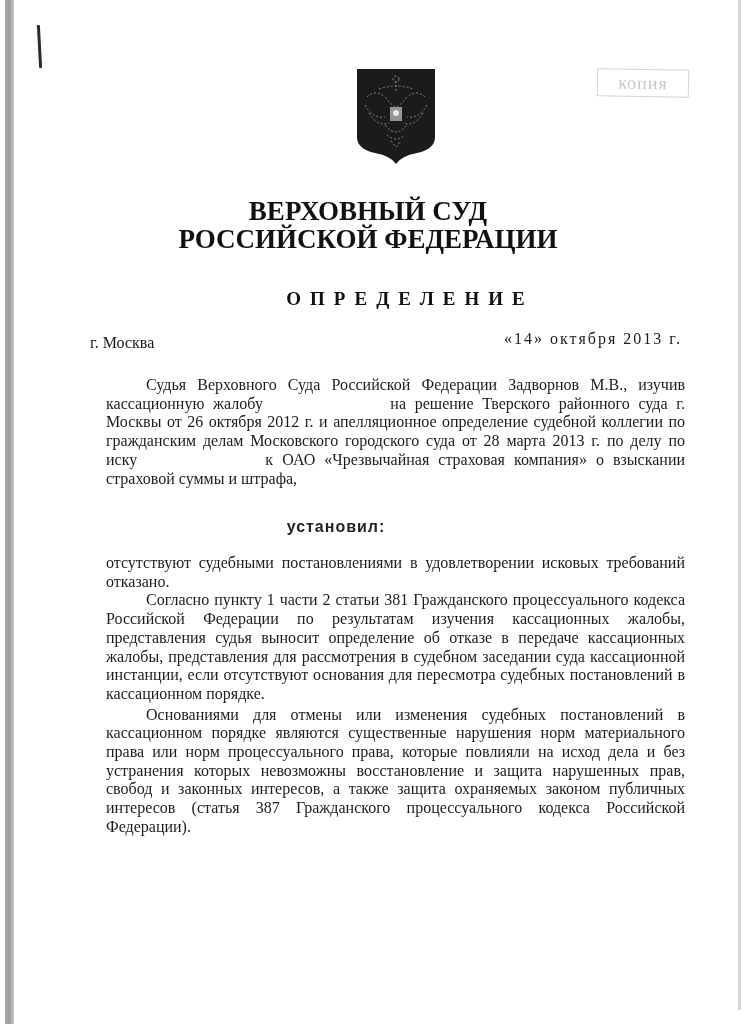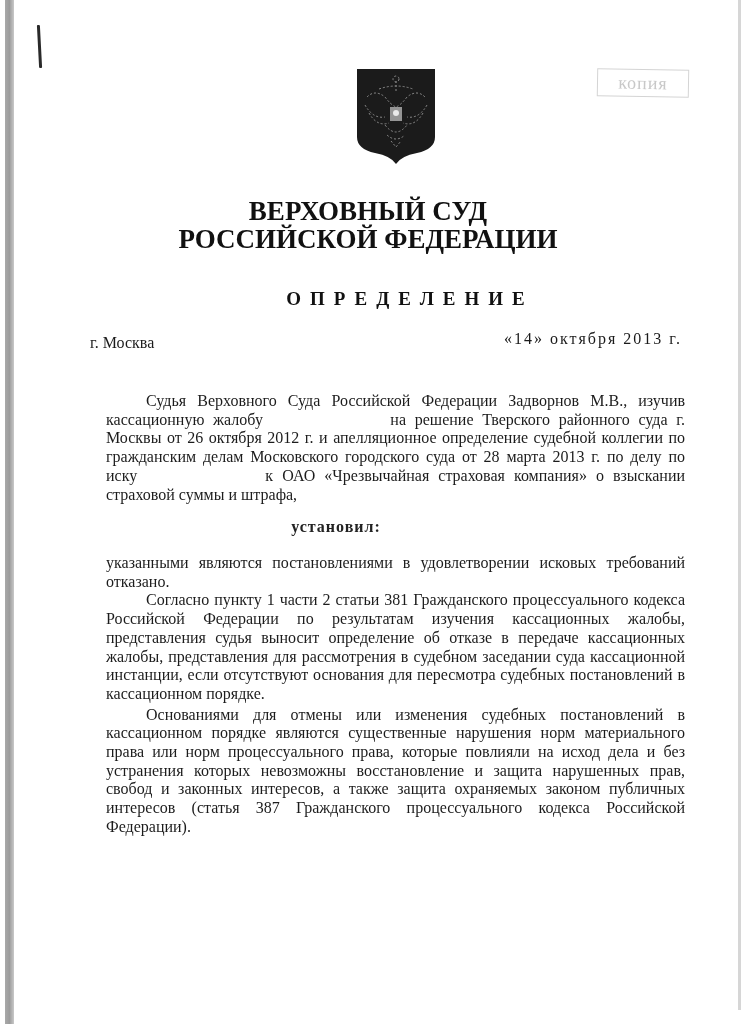--- a/index.html
+++ b/index.html
@@ -41,25 +41,25 @@
     font-weight: bold; font-size: 19px; letter-spacing: 9px; color: #111; margin-left: 38px;
   }
   .place { position: absolute; left: 90px; top: 334px; font-size: 16px; }
   .date  { position: absolute; right: 62px; top: 330px; font-size: 16px; letter-spacing: 2px; margin-left: 28px; }
   .body-text {
     position: absolute; left: 106px; width: 579px;
     font-size: 16px; line-height: 18.7px; text-align: justify; color: #1c1c1c;
   }
   .body-text p { margin: 0; }
   .indent { text-indent: 40px; }
-  .p1 { top: 392px; }
+  .p1 { top: 376px; }
   .ust {
     position: absolute; top: 518px; left: 0; width: 672px; text-align: center;
     font-weight: bold; font-size: 16px; letter-spacing: 1px; color: #222;
-    font-family: Liberation Serif, serif;
+    font-family: Liberation Sans, sans-serif;
   }
   .p2 { top: 554px; }
   .gap { display: inline-block; }
 </style>
 </head>
 <body>
 
 <div class="scan-edge-left"></div>
 <div class="scan-edge-right"></div>
 <div class="pen-mark"></div>
@@ -101,16 +101,16 @@
     <span class="gap" style="width:110px"></span>
     <span>на решение Тверского районного суда г. Москвы от 26 октября 2012 г. и апелляционное определение судебной коллегии по гражданским делам Московского городского суда от 28 марта 2013 г. по делу по иску</span>
     <span class="gap" style="width:110px"></span>
     <span>к ОАО «Чрезвычайная страховая компания» о взыскании страховой суммы и штрафа,</span>
   </p>
 </div>
 
 <div class="ust">установил:</div>
 
 <div class="body-text p2">
-  <p>указанными являются постановлениями в удовлетворении исковых требований отказано.</p>
+  <p>отсутствуют судебными постановлениями в удовлетворении исковых требований отказано.</p>
   <p class="indent">Согласно пункту 1 части 2 статьи 381 Гражданского процессуального кодекса Российской Федерации по результатам изучения кассационных жалобы, представления судья выносит определение об отказе в передаче кассационных жалобы, представления для рассмотрения в судебном заседании суда кассационной инстанции, если отсутствуют основания для пересмотра судебных постановлений в кассационном порядке.</p>
   <p class="indent" style="margin-top:2px">Основаниями для отмены или изменения судебных постановлений в кассационном порядке являются существенные нарушения норм материального права или норм процессуального права, которые повлияли на исход дела и без устранения которых невозможны восстановление и защита нарушенных прав, свобод и законных интересов, а также защита охраняемых законом публичных интересов (статья 387 Гражданского процессуального кодекса Российской Федерации).</p>
 </div>
 
 </body></html>

